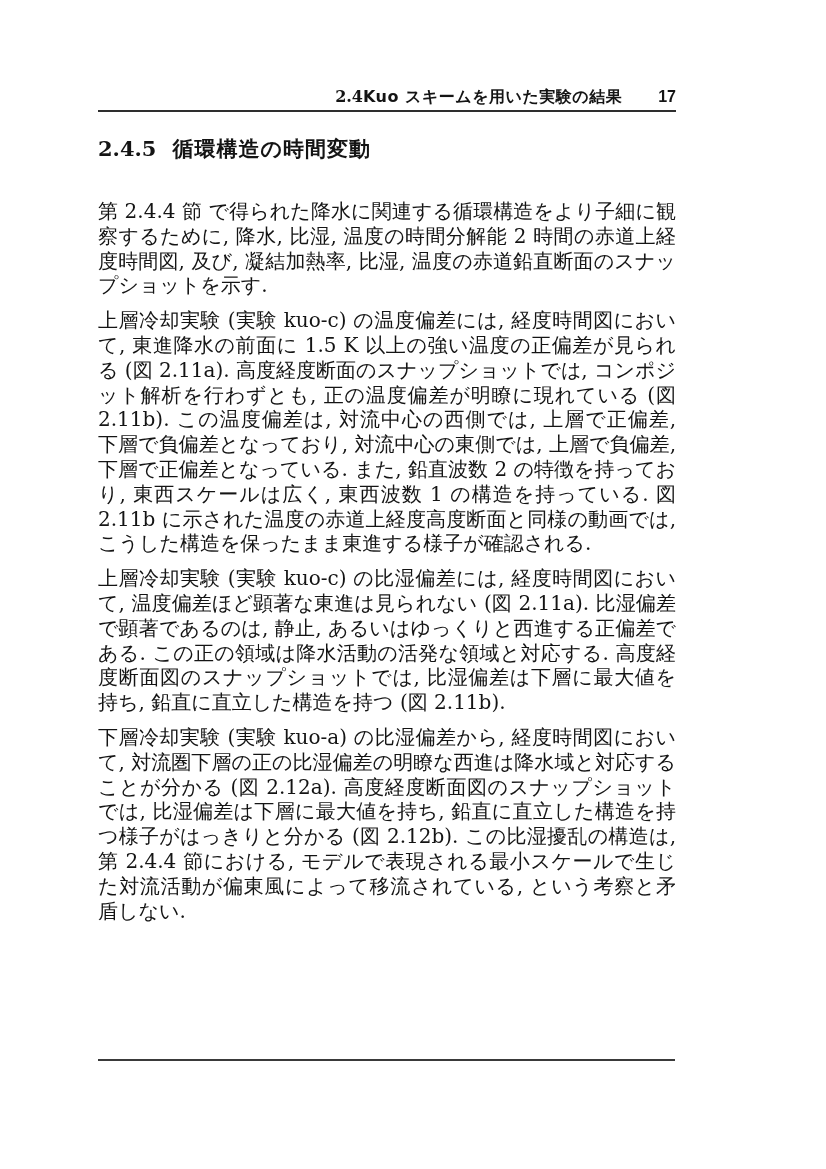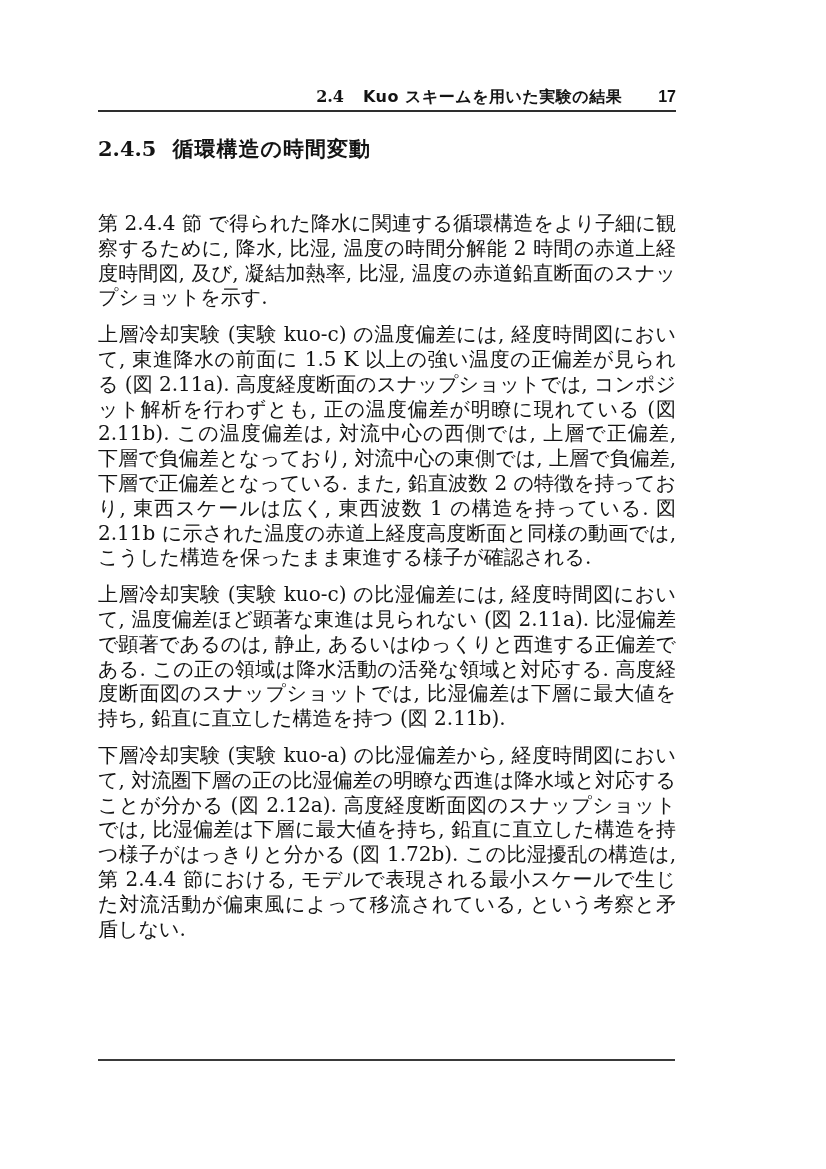--- a/index.html
+++ b/index.html
@@ -27,21 +27,20 @@
     align-items: baseline;
     font-weight: bold;
     font-size: 16px;
     line-height: 18px;
     white-space: nowrap;
   }
   .running-header .hnum {
     font-family: "DejaVu Serif", "Liberation Serif", serif;
   }
   .running-header .htitle {
-    margin-left: 19px;
     font-family: "DejaVu Sans", "Liberation Sans", sans-serif;
     letter-spacing: 0.5px;
   }
   .running-header .hpage {
     margin-left: 36px;
     font-family: Liberation Sans, sans-serif;
   }
   .header-rule {
     position: absolute;
     left: 98px;
@@ -75,21 +74,21 @@
     position: absolute;
     left: 98px;
     top: 199px;
     width: 578px;
     font-size: 20px;
     line-height: 24.8px;
     text-align: justify;
     text-justify: inter-ideograph;
   }
   .body-text p.para {
-    margin: 12px 0 10px 0;
+    margin: 0 0 10px 0;
     padding: 0;
   }
   
   .footer-rule {
     position: absolute;
     left: 98px;
     top: 1059px;
     width: 577px;
     border-top: 2.5px solid #3a3a3a;
   }
@@ -108,18 +107,18 @@
 
   <h2 class="section-heading">
     <span class="snum">2.4.5</span>
     <span class="stitle">循環構造の時間変動</span>
   </h2>
 
   <div class="body-text">
     <p class="para">第 2.4.4 節 で得られた降水に関連する循環構造をより子細に観察するために, 降水, 比湿, 温度の時間分解能 2 時間の赤道上経度時間図, 及び, 凝結加熱率, 比湿, 温度の赤道鉛直断面のスナップショットを示す.</p>
     <p class="para">上層冷却実験 (実験 kuo-c) の温度偏差には, 経度時間図において, 東進降水の前面に 1.5 K 以上の強い温度の正偏差が見られる (図 2.11a). 高度経度断面のスナップショットでは, コンポジット解析を行わずとも, 正の温度偏差が明瞭に現れている (図 2.11b). この温度偏差は, 対流中心の西側では, 上層で正偏差, 下層で負偏差となっており, 対流中心の東側では, 上層で負偏差, 下層で正偏差となっている. また, 鉛直波数 2 の特徴を持っており, 東西スケールは広く, 東西波数 1 の構造を持っている. 図 2.11b に示された温度の赤道上経度高度断面と同様の動画では, こうした構造を保ったまま東進する様子が確認される.</p>
     <p class="para">上層冷却実験 (実験 kuo-c) の比湿偏差には, 経度時間図において, 温度偏差ほど顕著な東進は見られない (図 2.11a). 比湿偏差で顕著であるのは, 静止, あるいはゆっくりと西進する正偏差である. この正の領域は降水活動の活発な領域と対応する. 高度経度断面図のスナップショットでは, 比湿偏差は下層に最大値を持ち, 鉛直に直立した構造を持つ (図 2.11b).</p>
-    <p class="para">下層冷却実験 (実験 kuo-a) の比湿偏差から, 経度時間図において, 対流圏下層の正の比湿偏差の明瞭な西進は降水域と対応することが分かる (図 2.12a). 高度経度断面図のスナップショットでは, 比湿偏差は下層に最大値を持ち, 鉛直に直立した構造を持つ様子がはっきりと分かる (図 1.72b). この比湿擾乱の構造は, 第 2.4.4 節における, モデルで表現される最小スケールで生じた対流活動が偏東風によって移流されている, という考察と矛盾しない.</p>
+    <p class="para">下層冷却実験 (実験 kuo-a) の比湿偏差から, 経度時間図において, 対流圏下層の正の比湿偏差の明瞭な西進は降水域と対応することが分かる (図 2.12a). 高度経度断面図のスナップショットでは, 比湿偏差は下層に最大値を持ち, 鉛直に直立した構造を持つ様子がはっきりと分かる (図 2.12b). この比湿擾乱の構造は, 第 2.4.4 節における, モデルで表現される最小スケールで生じた対流活動が偏東風によって移流されている, という考察と矛盾しない.</p>
   </div>
 
   <div class="footer-rule"></div>
 
 </div>
 
 </body></html>

